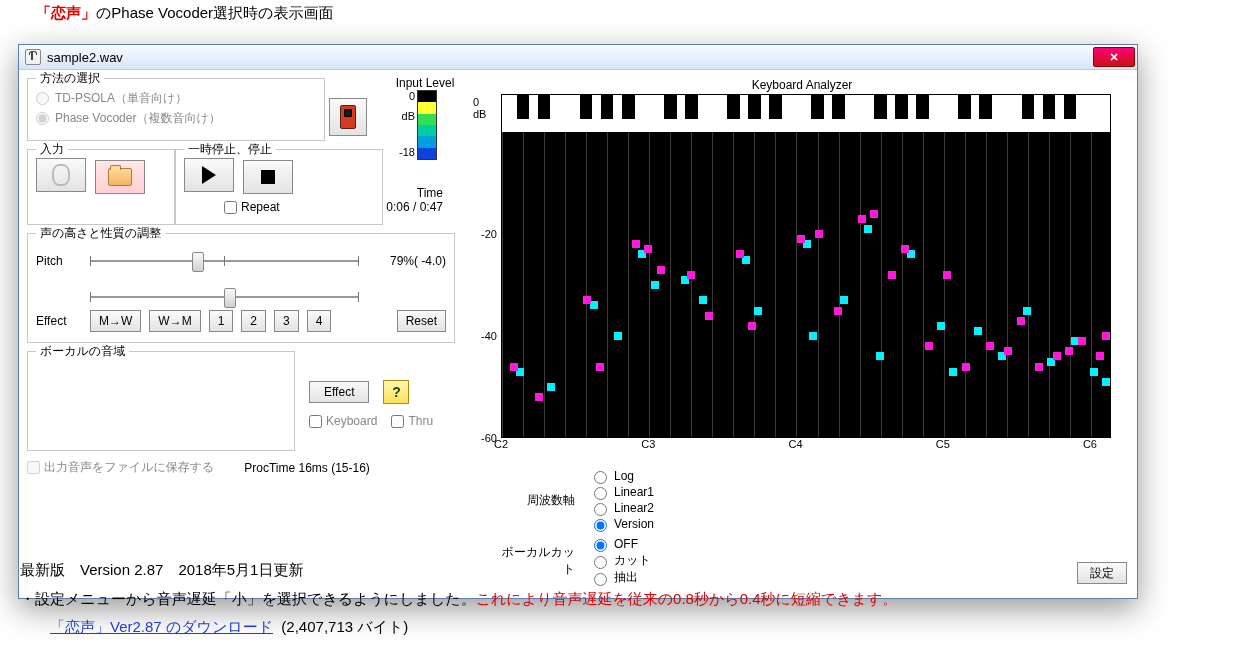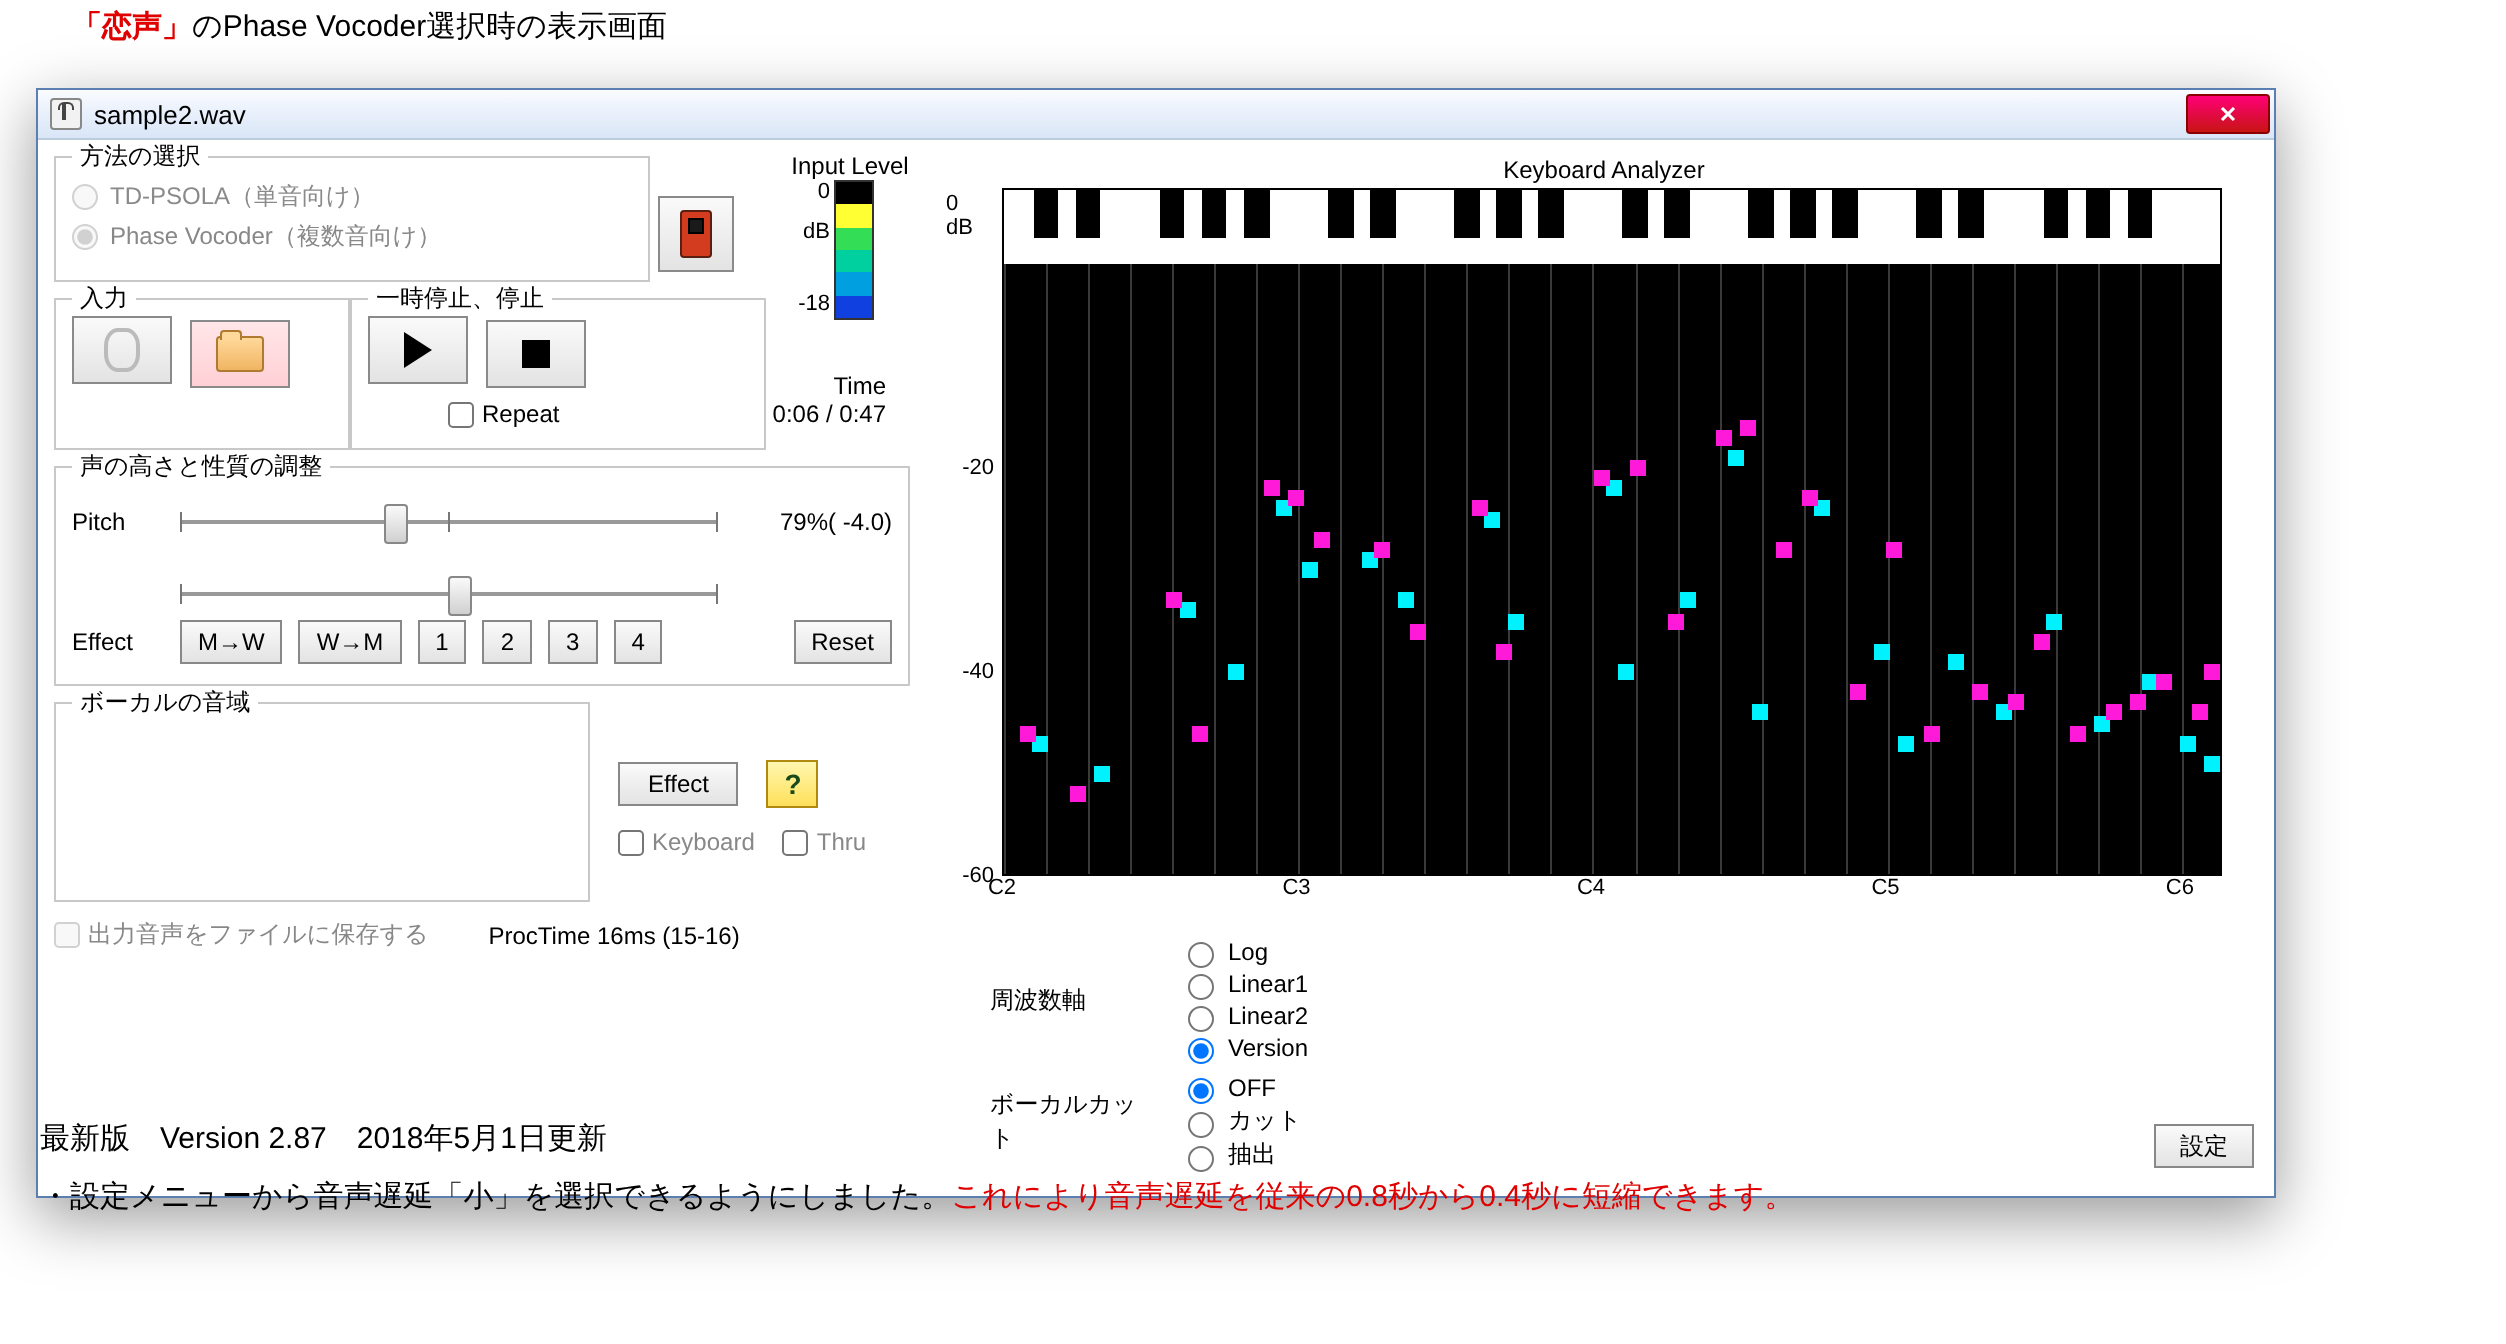--- a/index.html
+++ b/index.html
@@ -68,21 +68,21 @@
   .black-key { position:absolute; top:0; height:24px; background:#000; }
   .spectrum { position:absolute; left:0; right:0; top:38px; bottom:16px; background:#000; border:1px solid #000; border-top:none; overflow:hidden; }
   .gridv { position:absolute; top:0; bottom:0; width:1px; background:#3a3a3a; }
   .dot { position:absolute; width:8px; height:8px; }
   .dot.c { background:#00f2ff; }
   .dot.m { background:#ff1ad9; }
   .xlabels { position:absolute; left:0; right:0; bottom:0; height:16px; font-size:11px; }
   .xlabels span { position:absolute; transform:translateX(-50%); }
   .axis-controls { margin:14px 0 0 20px; font-size:12px; }
   .ctrl-row { display:flex; align-items:center; gap:14px; margin:4px 0; }
-  .ctrl-row .lbl { width:80px; }
+  .ctrl-row .lbl { width:80px;text-align:right; }
   .radiolbl { display:flex; align-items:center; gap:4px; }
   .settings-btn { position:absolute; right:2px; bottom:6px; }
 
   .footer { position:absolute; left:20px; top:556px; font-size:15px; line-height:1.9; }
   .footer .red { color:#e00000; }
   .footer a { color:#2040cc; text-decoration:underline; }
 </style>
 </head>
 <body>
 
@@ -437,14 +437,18 @@
         <button class="pbtn settings-btn" style="padding:2px 12px;">設定</button>
       </div>
     </div>
   </div>
 
   <div class="footer">
     <div>最新版　Version 2.87　2018年5月1日更新</div>
     <div>
       <span>・設定メニューから音声遅延「小」を選択できるようにしました。</span><span class="red">これにより音声遅延を従来の0.8秒から0.4秒に短縮できます。</span>
     </div>
+    <div style="margin-left:30px;">
+      <a href="#">「恋声」Ver2.87 のダウンロード</a>
+      &nbsp;<span>(2,407,713 バイト)</span>
+    </div>
   </div>
 </div>
 
 </body></html>

